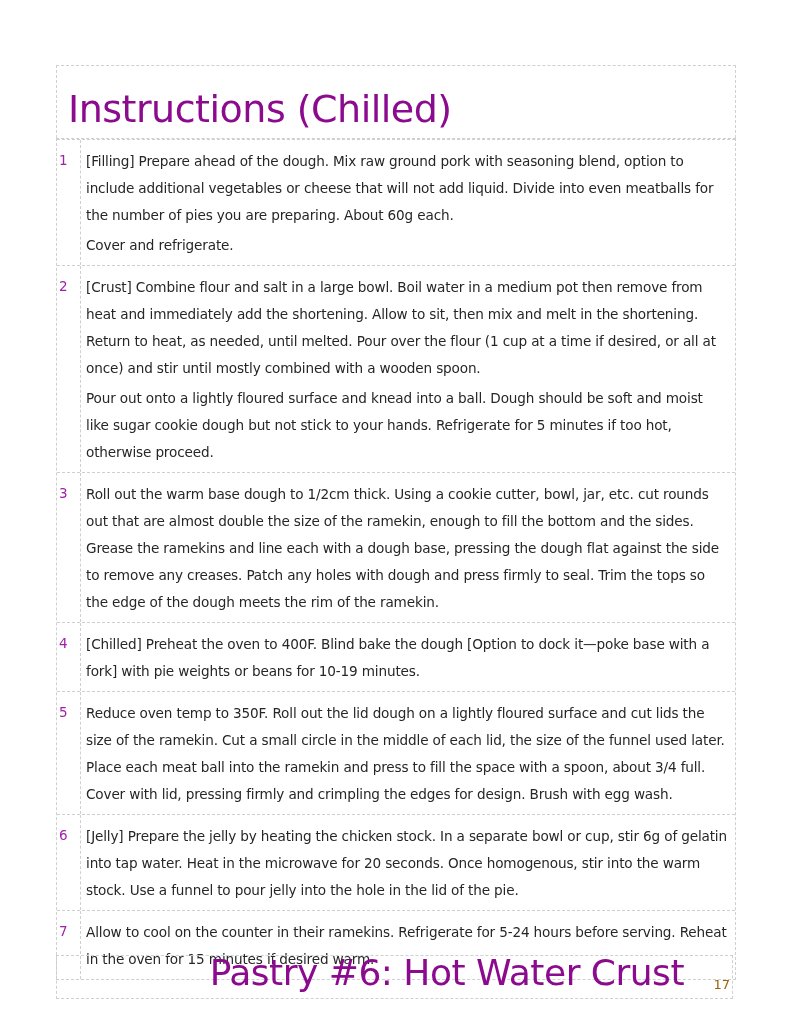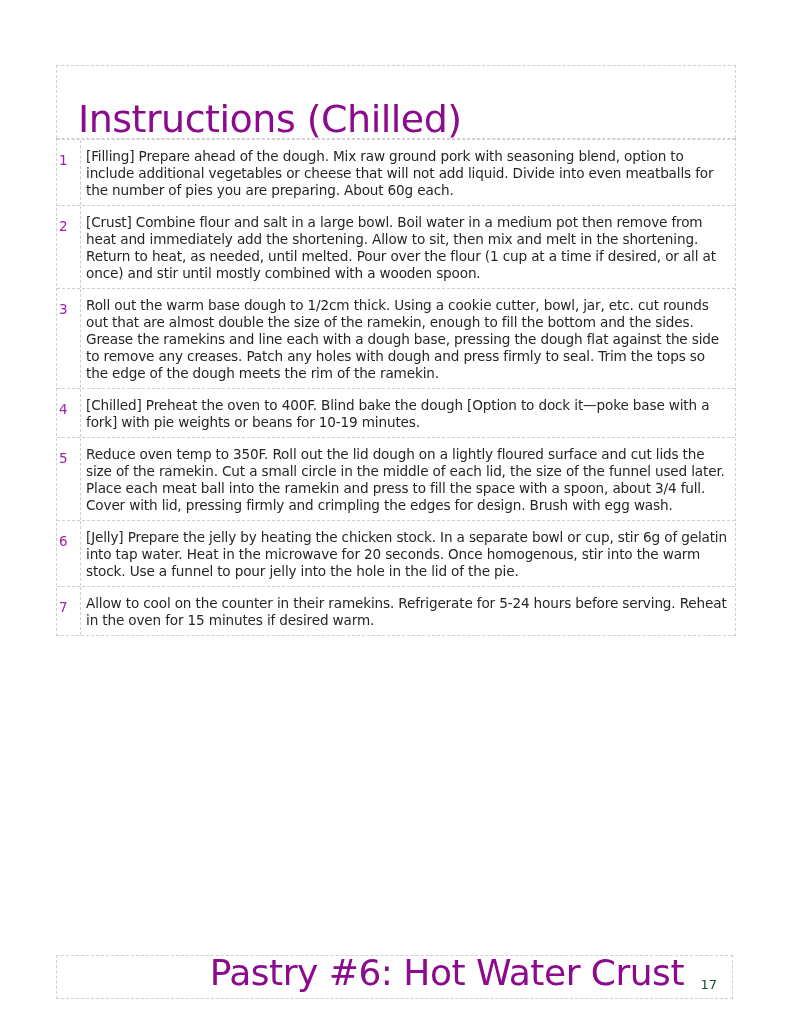--- a/index.html
+++ b/index.html
@@ -1,55 +1,57 @@
 <!DOCTYPE html>
 <html><head>
 <meta charset="utf-8">
 <style>
   html, body { margin: 0; padding: 0; background: #ffffff; }
   body { width: 791px; height: 1023px; position: relative; overflow: hidden;
          font-family: "DejaVu Sans", sans-serif; color: #222; }
   .title-box { position: absolute; left: 56px; top: 65px; width: 680px; height: 73px;
                border: 1px dashed #cfcfcf; border-bottom: none; box-sizing: border-box; }
-  .title { position: absolute; left: 3px; top: 13px; margin: 18px; font-weight: normal;
+  .title { position: absolute; left: 3px; top: 13px; margin: 8px; font-weight: normal;
            font-size: 38px; letter-spacing: -0.5px; color: #8b0a8e; white-space: nowrap; }
   .steps { position: absolute; left: 56px; top: 138px; width: 680px;
            border: 1px dashed #cfcfcf; box-sizing: border-box; }
   .step { display: flex; border-top: 1px dashed #cfcfcf; }
   .step:first-child { border-top: 1px dashed #cfcfcf; }
   .num { width: 24px; flex: none; border-right: 1px dashed #cfcfcf; box-sizing: border-box;
          color: #a020a8; font-size: 13.5px; padding: 12px 0 0 2px; }
-  .body { flex: 1; padding: 8px 6px 6px 5px; font-size: 13.6px; line-height: 17px;
+  .body { flex: 1; padding: 8px 6px 6px 5px; font-size: 13.6px; line-height: 27px;
           letter-spacing: -0.15px; color: #262626; }
   .body p { margin: 0 0 3px 0; }
   .body p:last-child { margin-bottom: 0; }
   .footer-box { position: absolute; left: 56px; top: 955px; width: 677px; height: 44px;
                 border: 1px dashed #cfcfcf; box-sizing: border-box; }
   .footer-title { position: absolute; right: 48px; top: -4px; margin: 0; font-weight: normal;
                   font-size: 36px; letter-spacing: -0.5px; color: #8b0a8e; white-space: nowrap; }
-  .page-num { position: absolute; right: 15px; top: 21px; font-size: 13px; color: #14532d; }
+  .page-num { position: absolute; right: 2px; top: 21px; font-size: 13px; color: #a16207; }
 </style>
 </head>
 <body>
 
 <div class="title-box">
   <h1 class="title">Instructions (Chilled)</h1>
 </div>
 
 <div class="steps">
   <div class="step">
     <div class="num">1</div>
     <div class="body">
       <p>[Filling] Prepare ahead of the dough. Mix raw ground pork with seasoning blend, op­tion to include additional vegetables or cheese that will not add liquid. Divide into even meatballs for the number of pies you are preparing. About 60g each.</p>
+      <p>Cover and refrigerate.</p>
     </div>
   </div>
   <div class="step">
     <div class="num">2</div>
     <div class="body">
       <p>[Crust] Combine flour and salt in a large bowl. Boil water in a medium pot then remove from heat and immediately add the shortening. Allow to sit, then mix and melt in the shortening. Return to heat, as needed, until melted. Pour over the flour (1 cup at a time if desired, or all at once) and stir until mostly combined with a wooden spoon.</p>
+      <p>Pour out onto a lightly floured surface and knead into a ball.  Dough should be soft and moist like sugar cookie dough but not stick to your hands. Refrigerate for 5 minutes if too hot, otherwise proceed.</p>
     </div>
   </div>
   <div class="step">
     <div class="num">3</div>
     <div class="body">
       <p>Roll out the warm base dough to 1/2cm thick. Using a cookie cutter, bowl, jar, etc. cut rounds out that are almost double the size of the ramekin, enough to fill the bottom and the sides. Grease the ramekins and line each with a dough base, pressing the dough flat against the side to remove any creases. Patch any holes with dough and press firmly to seal. Trim the tops so the edge of the dough meets the rim of the rame­kin.</p>
     </div>
   </div>
   <div class="step">
     <div class="num">4</div>

